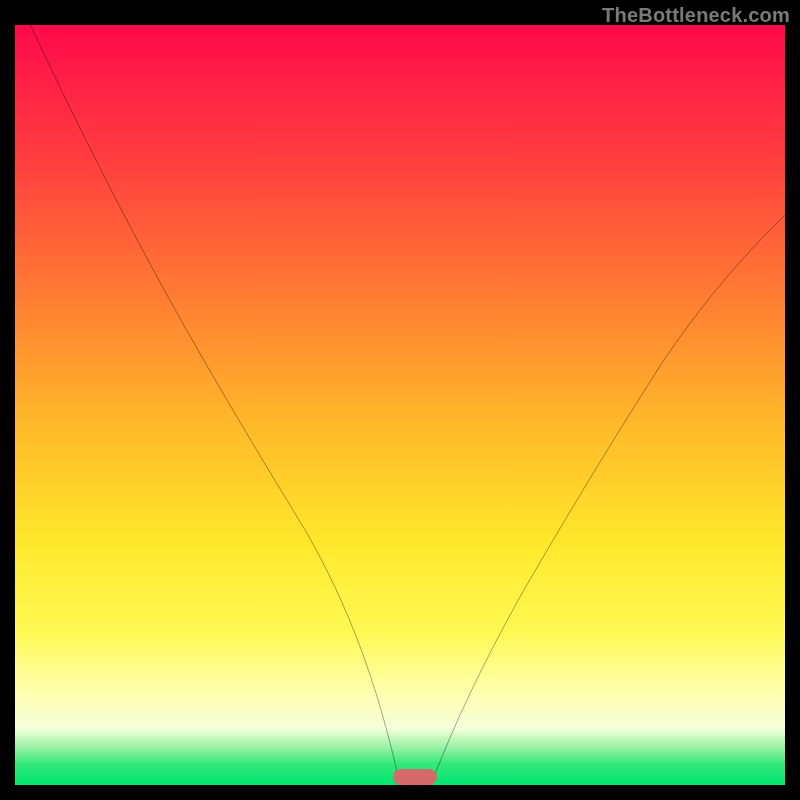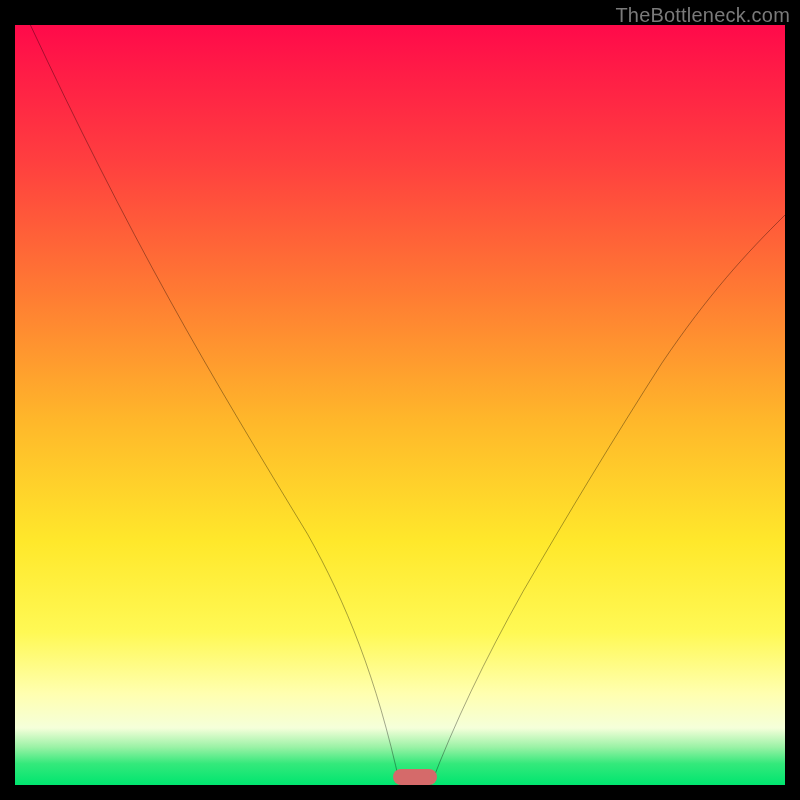--- a/index.html
+++ b/index.html
@@ -16,21 +16,21 @@
     width: 800px;
     height: 800px;
     background: #000;
   }
   .watermark {
     position: absolute;
     top: 4px;
     right: 10px;
     color: #7a7a7a;
     font-size: 20px;
-    font-weight: 400;
+    font-weight: 700;
     letter-spacing: 0.2px;
     z-index: 10;
   }
   .plot {
     position: absolute;
     left: 15px;
     top: 25px;
     width: 770px;
     height: 760px;
     background: linear-gradient(

